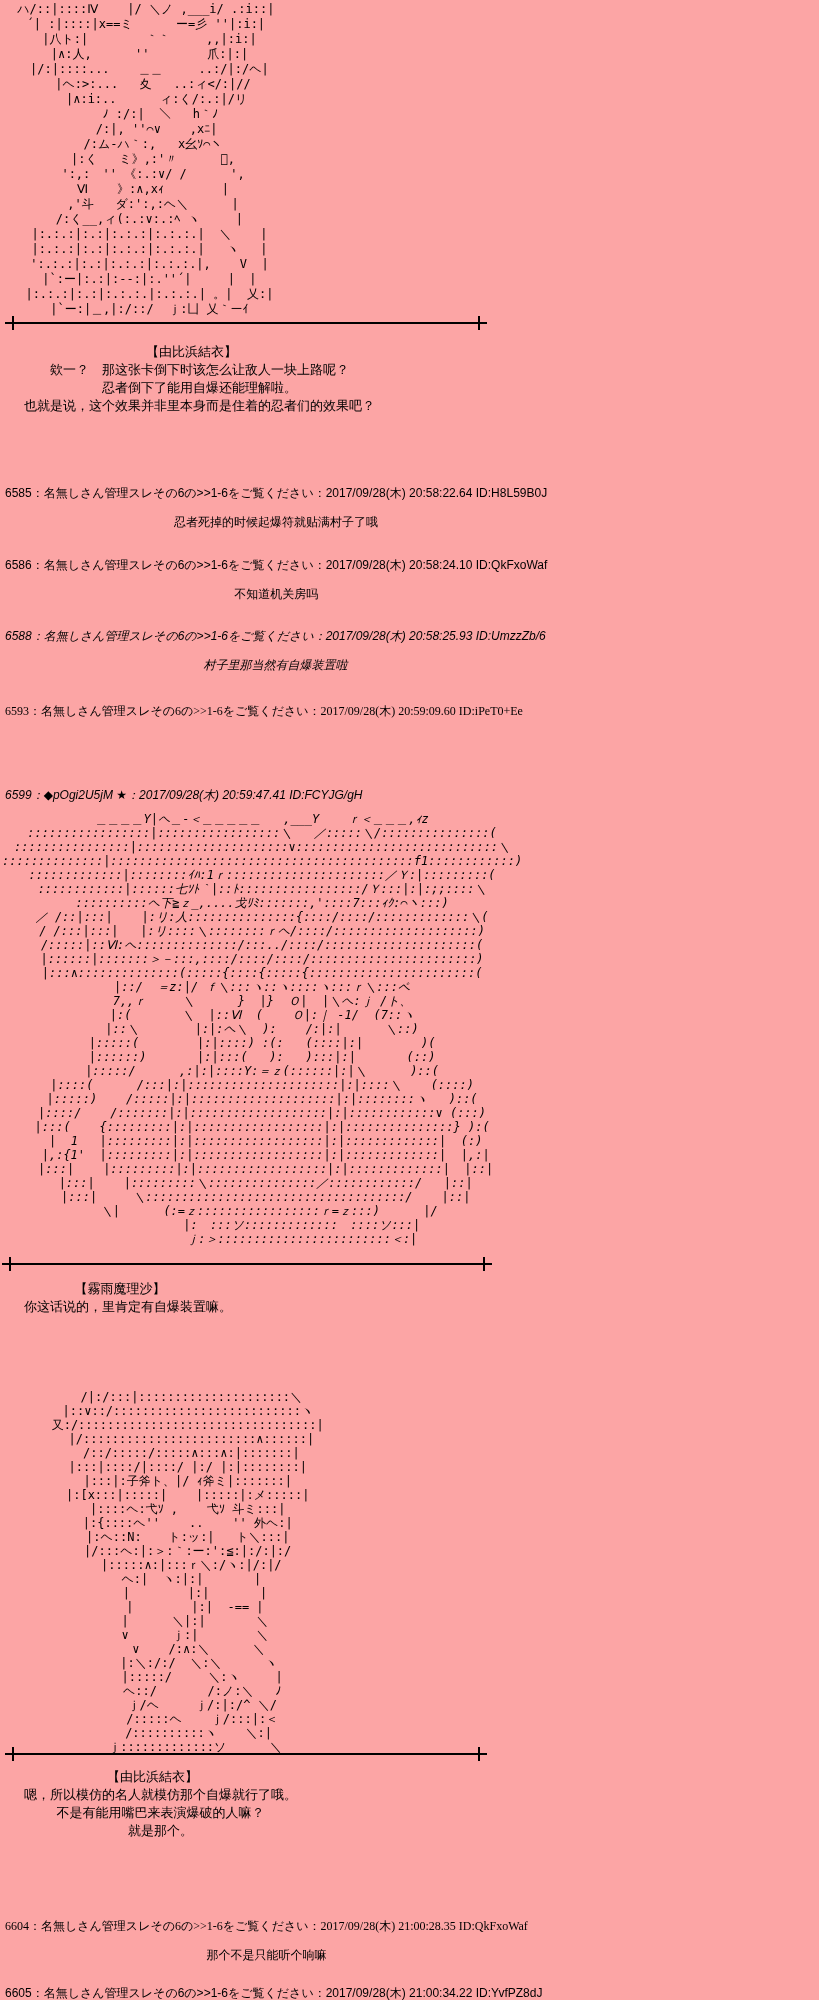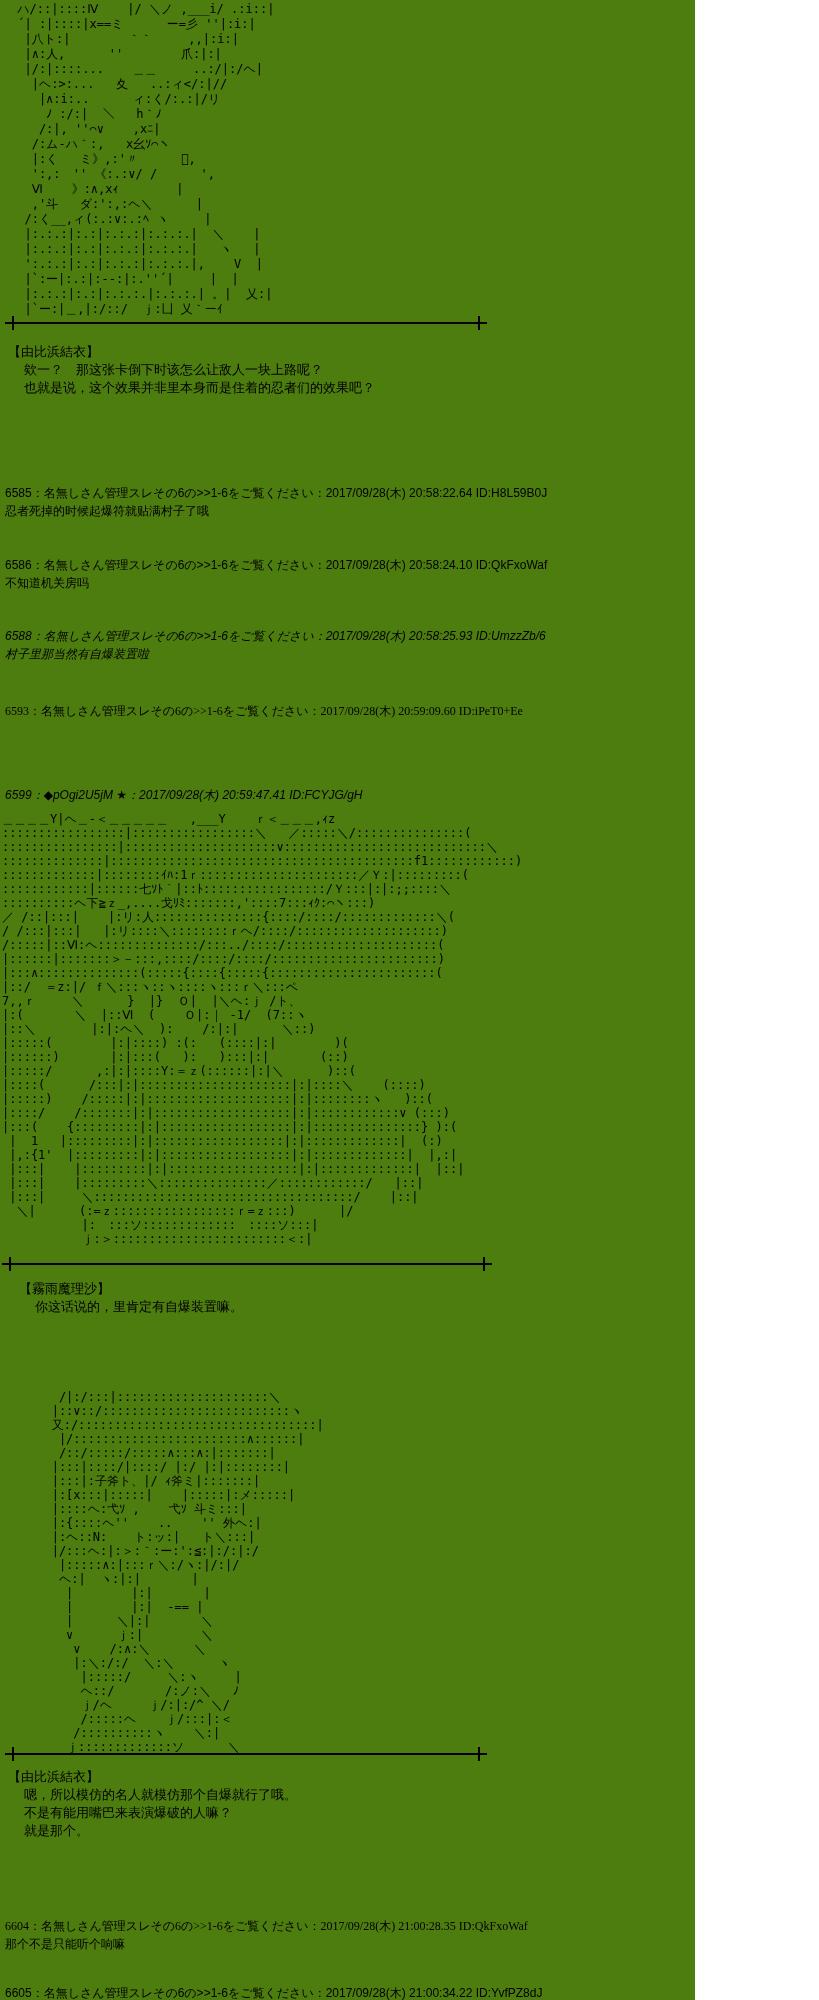--- a/index.html
+++ b/index.html
@@ -3,63 +3,63 @@
 <meta charset="utf-8">
 <style>
   * { margin:0; padding:0; box-sizing:border-box; }
   html,body { background:#ffffff; }
   body {
     width:819px; height:2000px;
     color:#000;
     font-family:"Liberation Sans", "DejaVu Sans", sans-serif;
     overflow:hidden;
   }
-  .page { position:relative; width:695px; height:2000px; background:#4d7c0f; }
+  .page { position:relative; width:819px; height:2000px; background:#fca5a5;text-align:center; }
 
   
   .aa {
     position:absolute;
     font-family:"DejaVu Sans Mono", monospace;
     font-size:12px;
     line-height:15px;
     white-space:pre;
     letter-spacing:0;
   }
   .aa1 { top:2px;    left:10px; line-height:15px; }
-  .aa2 { top:812px;  left:2px;  line-height:14px; }
+  .aa2 { top:812px;  left:2px;  line-height:14px;font-style:italic; }
   .aa3 { top:1390px; left:30px; line-height:14px; }
 
   
   .rule { position:absolute; height:2px; background:#000; }
   .rule::before, .rule::after {
     content:""; position:absolute; top:-6px; width:2px; height:14px; background:#000;
   }
   .rule::before { left:7px; }
   .rule::after  { right:7px; }
   .rule1 { top:322px;  left:5px; width:482px; }
   .rule2 { top:1263px; left:2px; width:490px; }
   .rule3 { top:1753px; left:5px; width:482px; }
 
   
   .dialogue { position:absolute; font-size:13px; line-height:18px; }
   .dlg1 { top:343px;  left:8px; }
-  .dlg2 { top:1280px; left:19px; }
+  .dlg2 { top:1280px; left:8px; }
   .dlg3 { top:1768px; left:8px; }
   .dlg-line { padding-left:16px; }
 
   
   .post { position:absolute; font-size:12px; line-height:17px; left:5px; }
   .p0 { top:485px; }
   .p1 { top:557px; }
   .p2 { top:628px;font-style:italic; }
   .p3 { top:703px;font-family:Liberation Serif, serif; }
   .p4 { top:787px;font-style:italic; }
   .p5 { top:1918px;font-family:Liberation Serif, serif; }
   .p6 { top:1985px; }
-  .post-body { margin-top:1px; }
+  .post-body { margin-top:12px; }
 </style>
 </head>
 <body>
 
 <div class="page">
 
   <pre class="aa aa1"> ハ/::|::::Ⅳ    |/ ＼ノ ,___i/ .:i::|
  ´| :|::::|x==ミ      ー=彡 ''|:i:|
   |八ト:|        ｀｀     ,,|:i:|
   |∧:人,      ''        爪:|:|
@@ -78,20 +78,21 @@
   |:.:.:|:.:|:.:.:|:.:.:.|   ヽ   |
   ':.:.:|:.:|:.:.:|:.:.:.|,    V  |
   |`:ー|:.:|:--:|:.''´|     |  |
   |:.:.:|:.:|:.:.:.|:.:.:.| 。|  乂:|
   |`ー:|＿,|:/::/  ｊ:凵 乂｀ーｲ</pre>
   <div class="rule rule1"></div>
 
   <div class="dialogue dlg1">
     <div class="speaker">【由比浜結衣】</div>
     <div class="dlg-line">欸一？　那这张卡倒下时该怎么让敌人一块上路呢？</div>
+    <div class="dlg-line">忍者倒下了能用自爆还能理解啦。</div>
     <div class="dlg-line">也就是说，这个效果并非里本身而是住着的忍者们的效果吧？</div>
   </div>
 
   <div class="post p0">
     <div class="post-header">6585：名無しさん管理スレその6の&gt;&gt;1-6をご覧ください：2017/09/28(木) 20:58:22.64 ID:H8L59B0J</div>
     <div class="post-body">忍者死掉的时候起爆符就贴满村子了哦</div>
   </div>
 
   <div class="post p1">
     <div class="post-header">6586：名無しさん管理スレその6の&gt;&gt;1-6をご覧ください：2017/09/28(木) 20:58:24.10 ID:QkFxoWaf</div>

